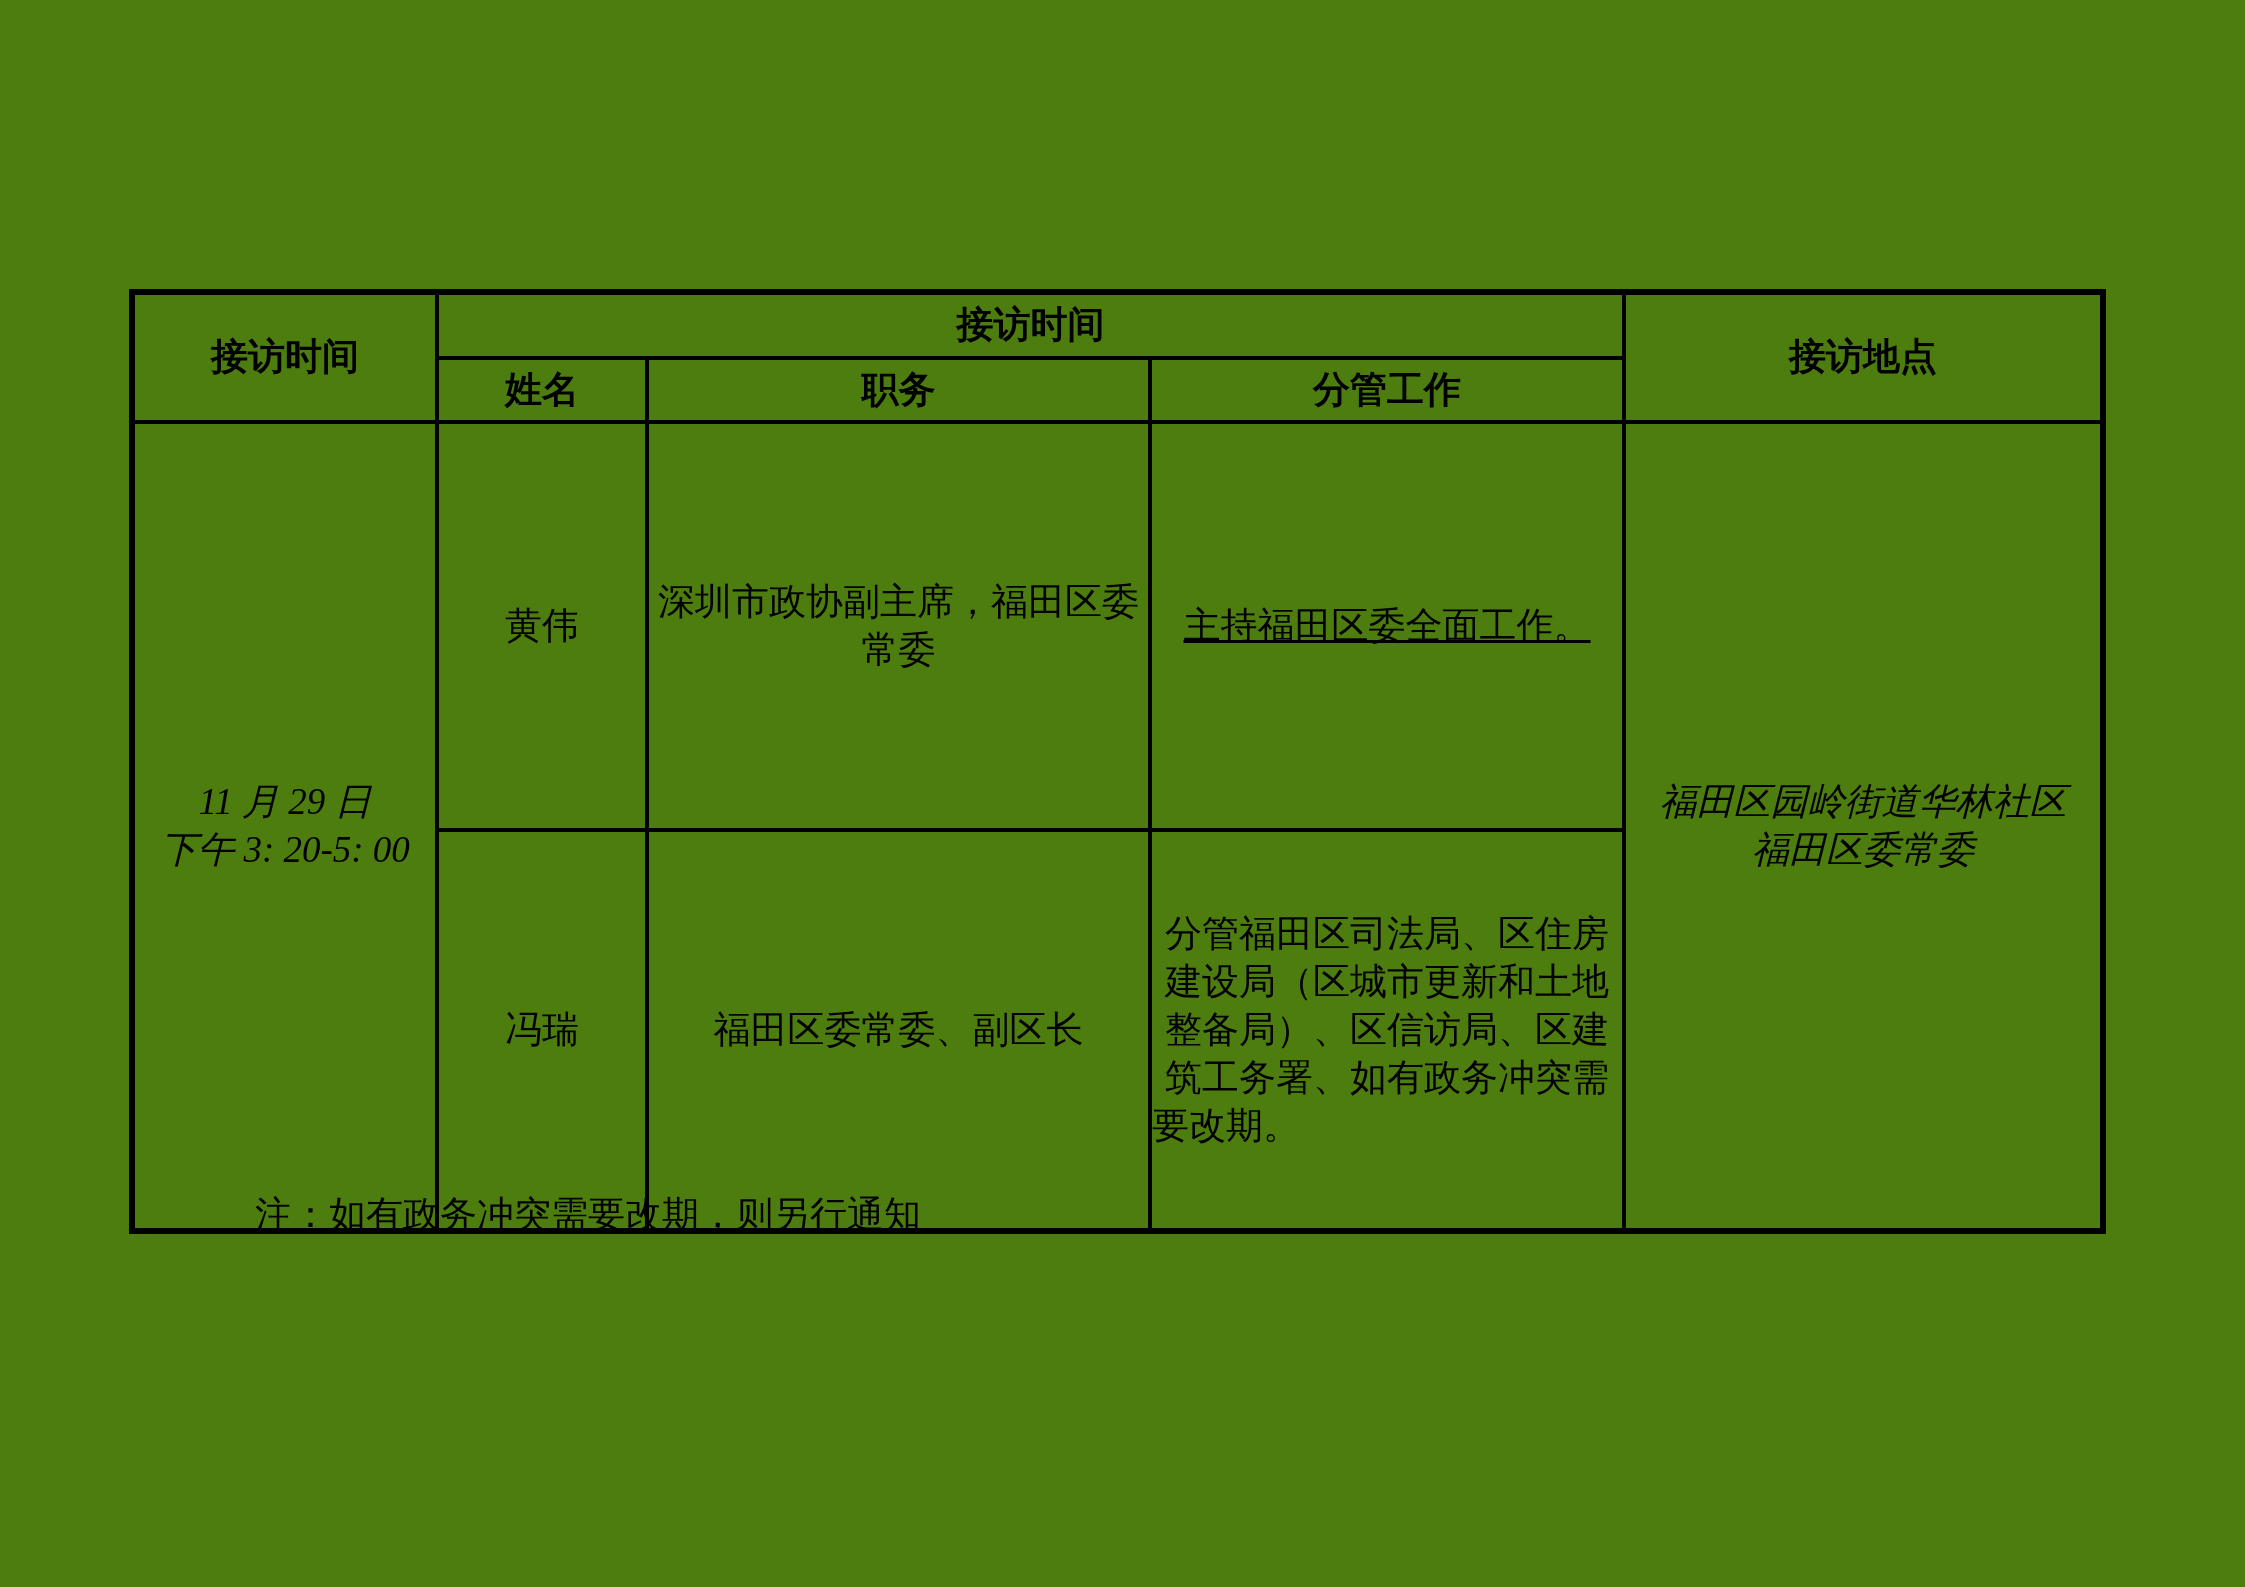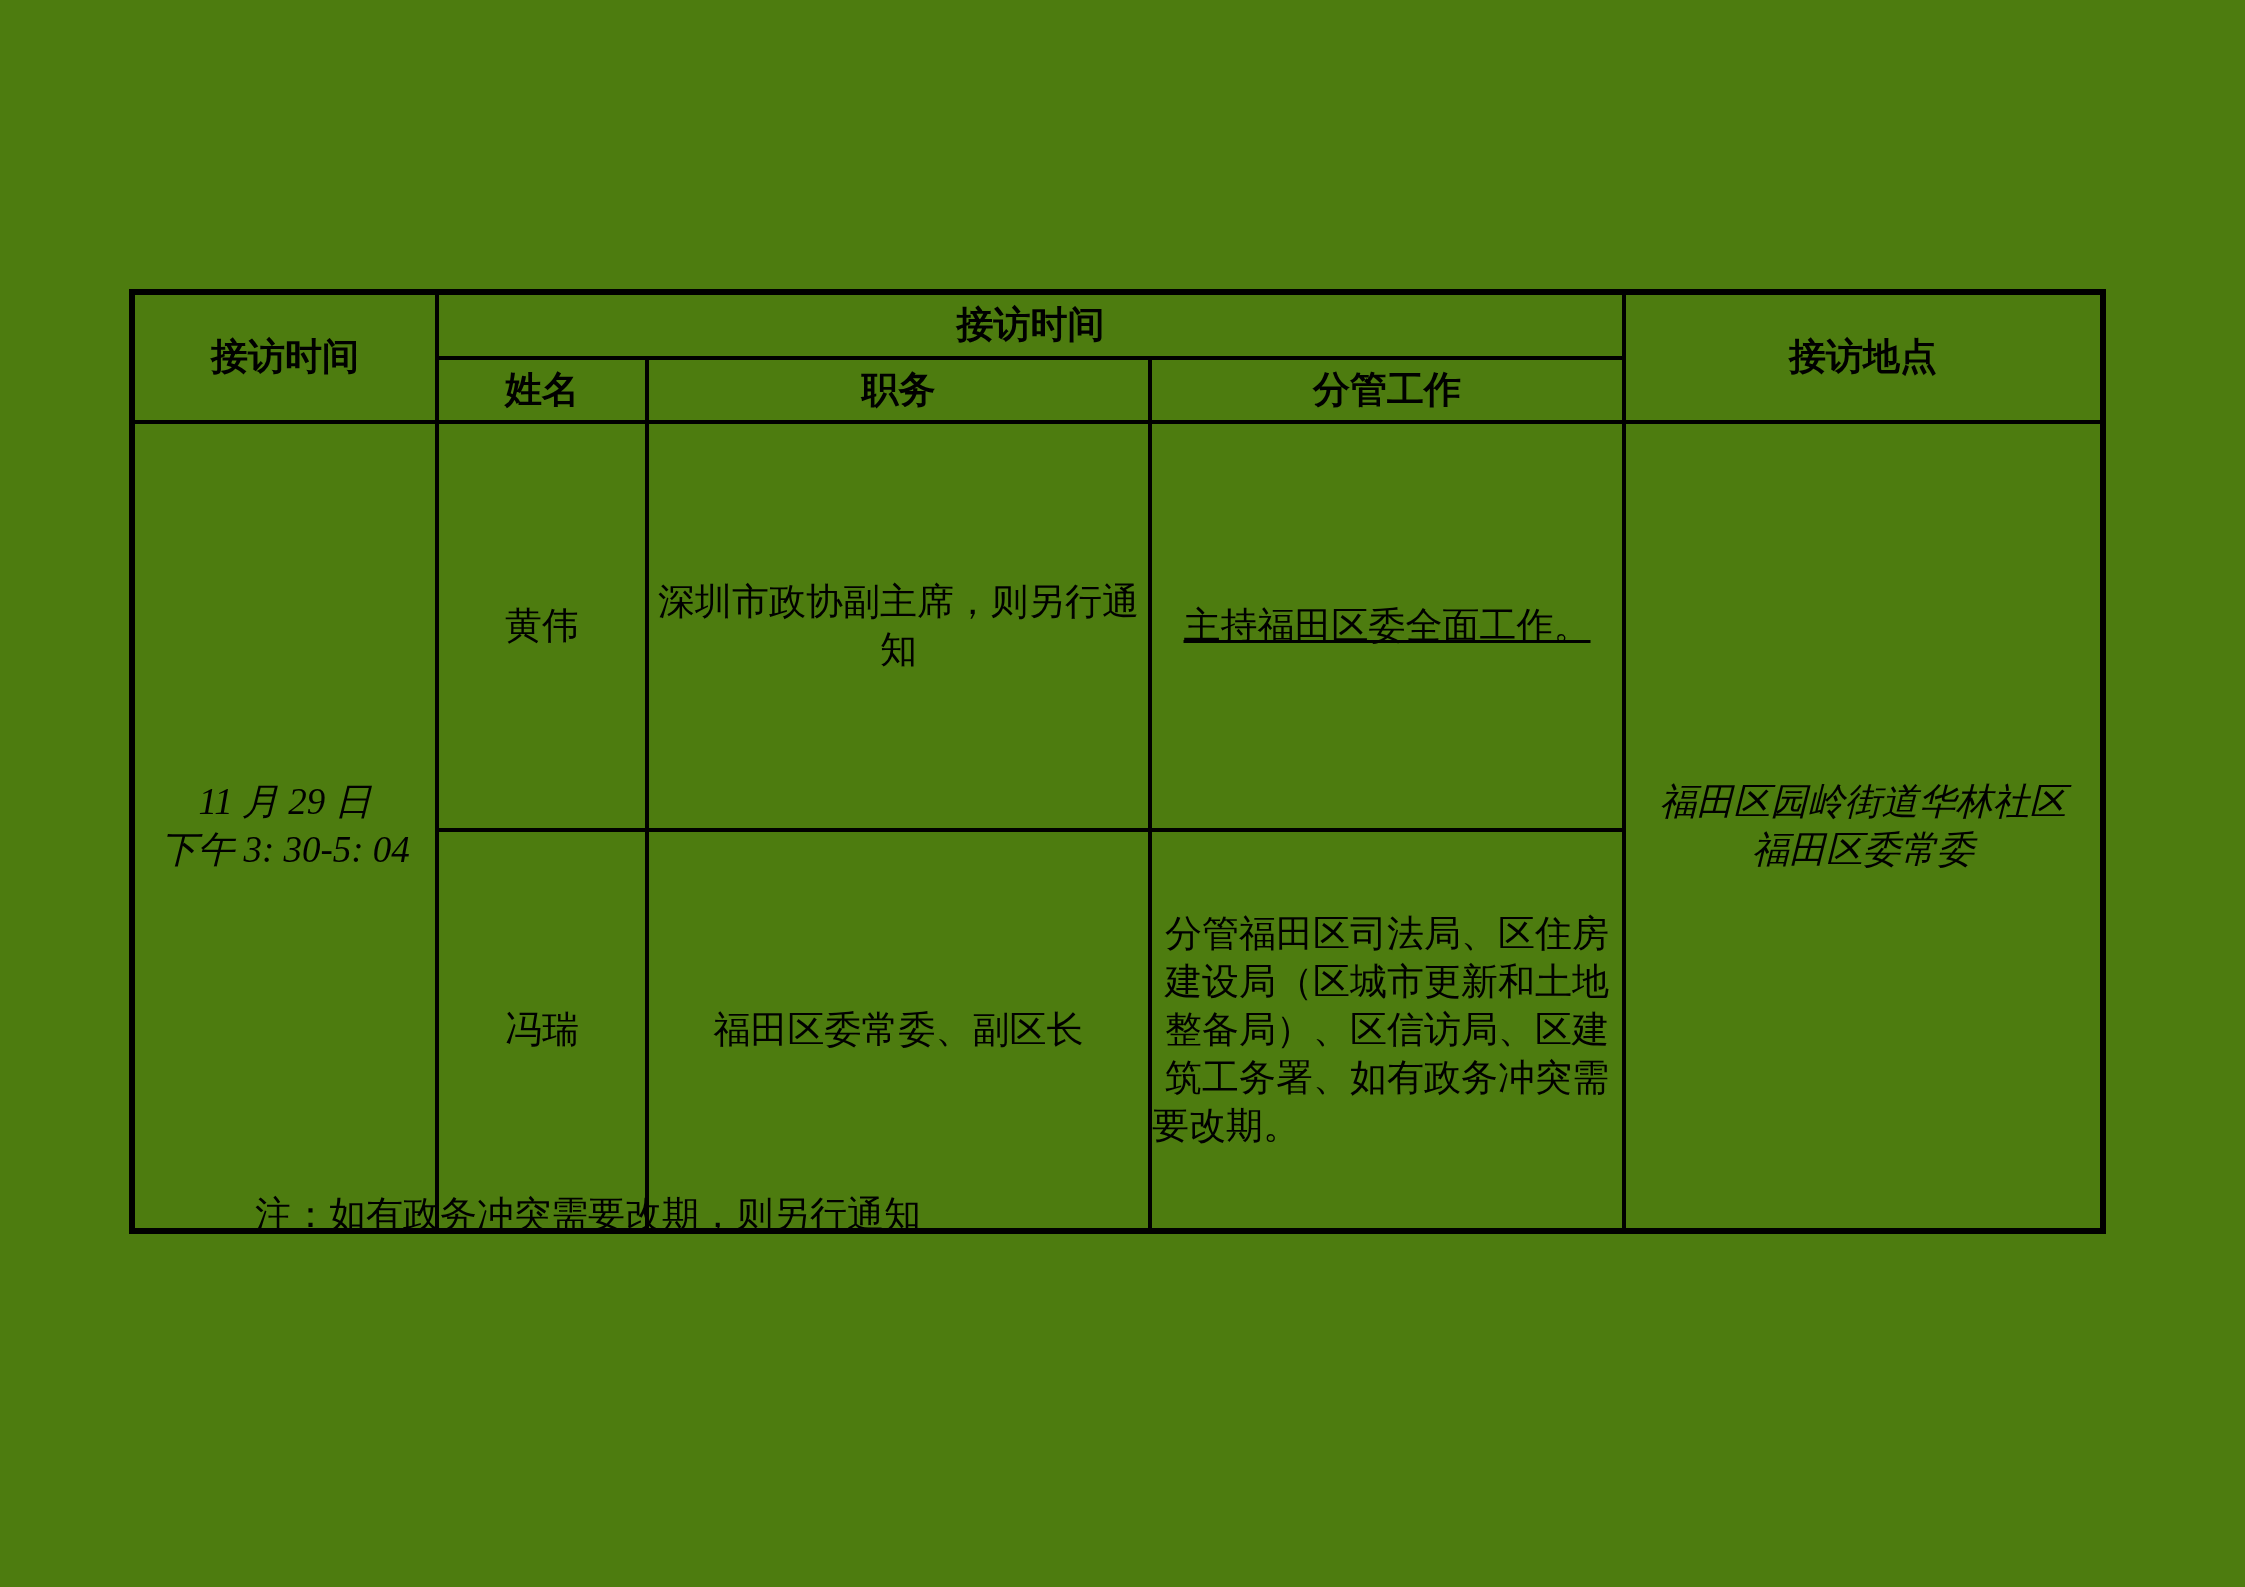--- a/index.html
+++ b/index.html
@@ -104,24 +104,24 @@
         <th rowspan="2">接访地点</th>
       </tr>
       <tr class="header-row-2">
         <th>姓名</th>
         <th>职务</th>
         <th>分管工作</th>
       </tr>
       <tr class="data-row-1">
         <td rowspan="2" class="cell-time">
           <span class="cell-line">11 月 29 日</span>
-          <span class="cell-line">下午 3: 30-5: 04</span>
+          <span class="cell-line">下午 3: 20-5: 00</span>
         </td>
         <td class="cell-name">黄伟</td>
-        <td class="cell-position">深圳市政协副主席，则另行通知</td>
+        <td class="cell-position">深圳市政协副主席，福田区委常委</td>
         <td class="cell-duties-1">主持福田区委全面工作。</td>
         <td rowspan="2" class="cell-location">
           <span class="cell-line">福田区园岭街道华林社区</span>
           <span class="cell-line">福田区委常委</span>
         </td>
       </tr>
       <tr class="data-row-2">
         <td class="cell-name">冯瑞</td>
         <td class="cell-position">福田区委常委、副区长</td>
         <td class="cell-duties-2">分管福田区司法局、区住房建设局（区城市更新和土地整备局）、区信访局、区建筑工务署、如有政务冲突需要改期。</td>

